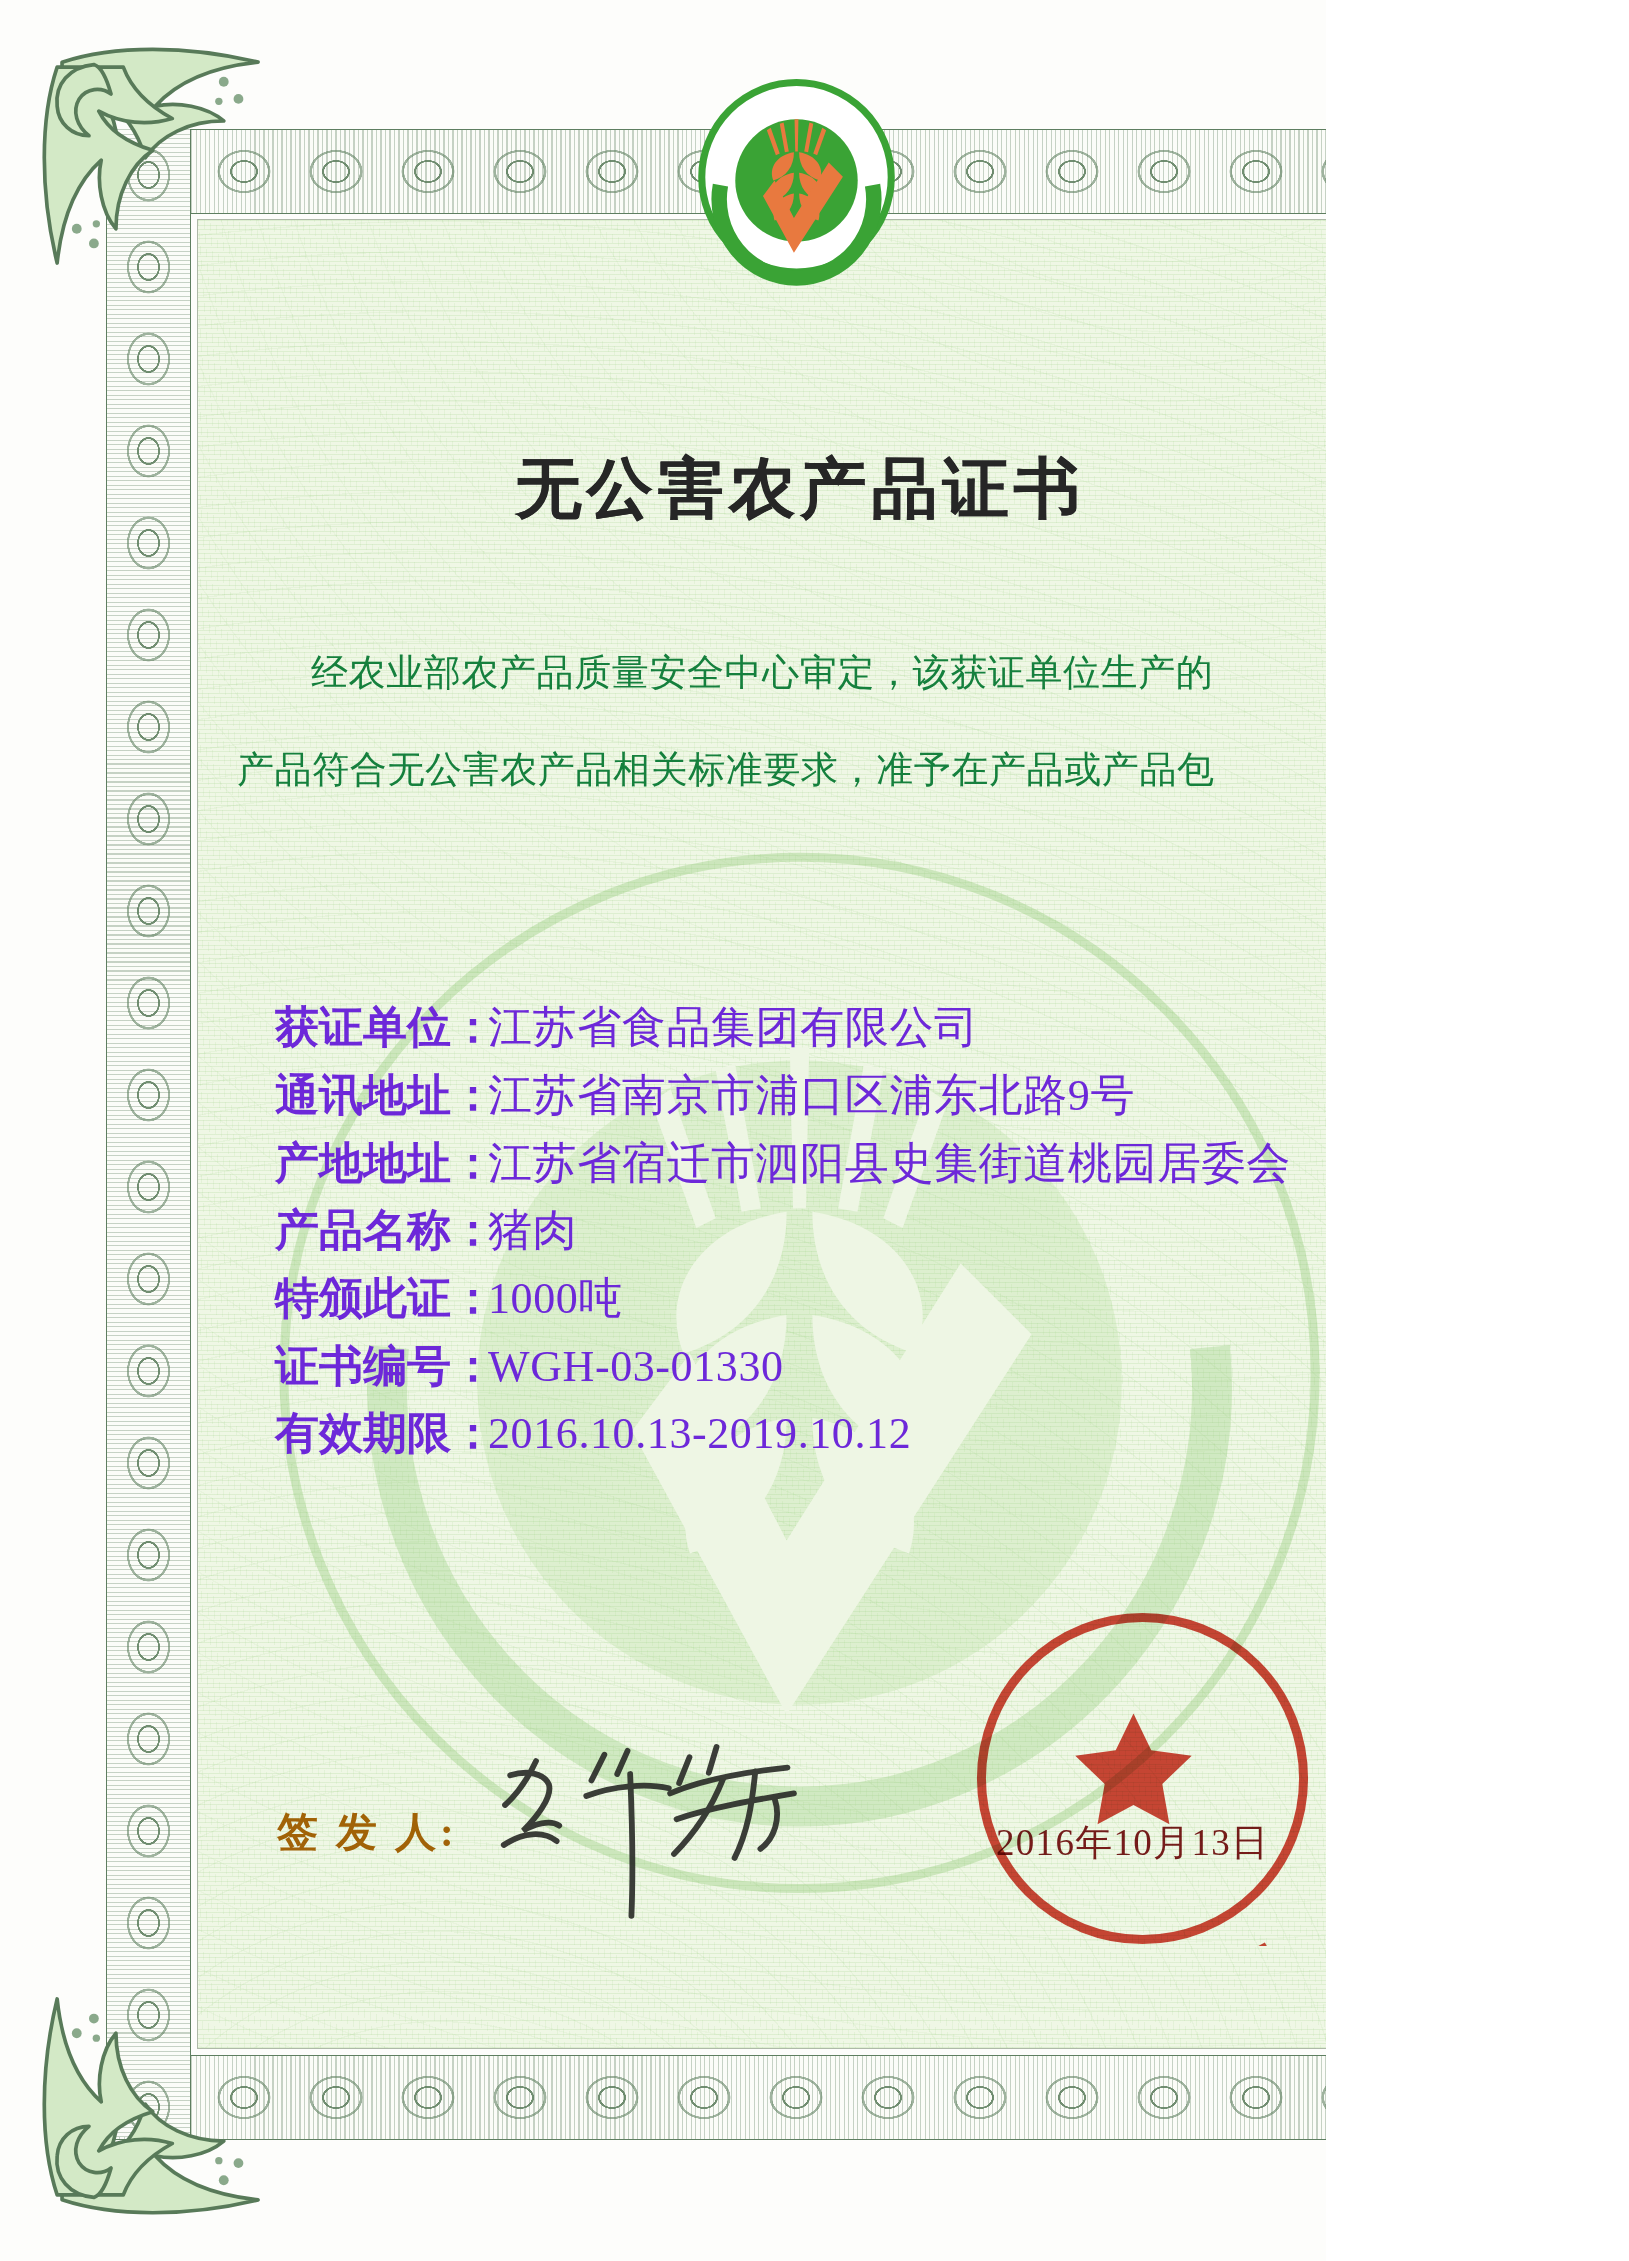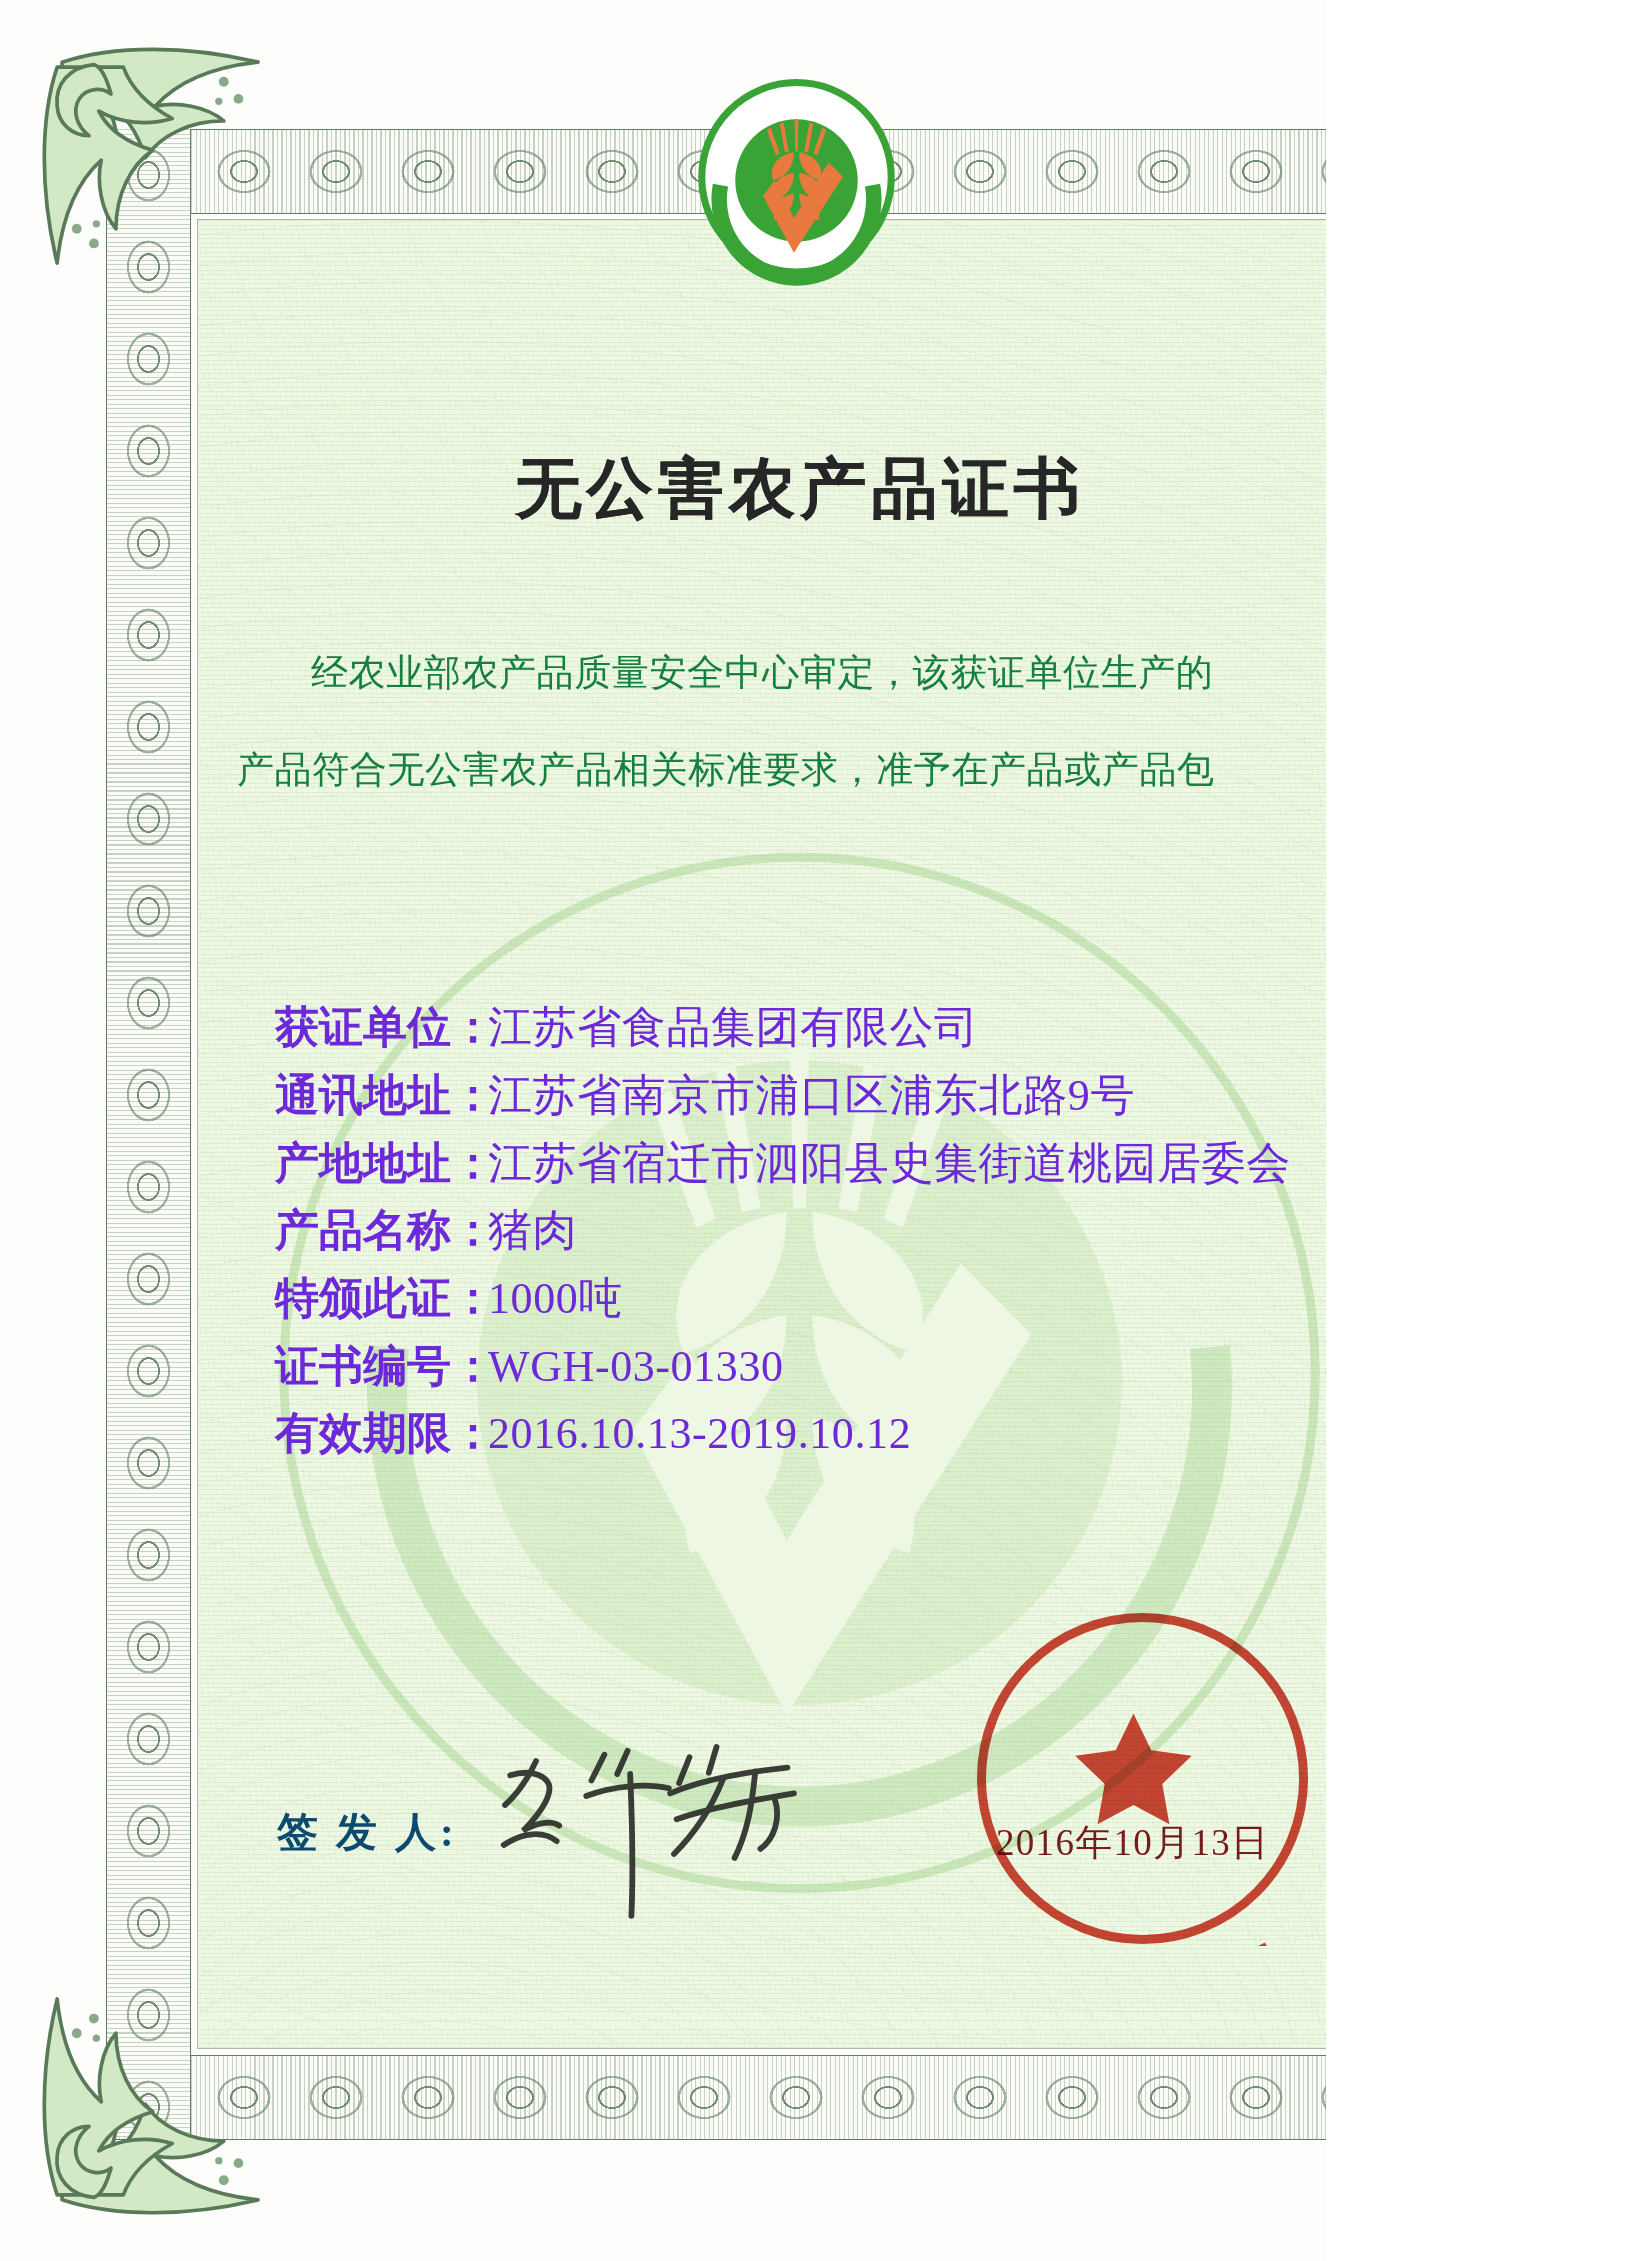--- a/index.html
+++ b/index.html
@@ -49,21 +49,21 @@
   #bodyline-0{top:624px;text-indent:2em;}
   #bodyline-1{top:721px;}
   #bodyline-2{top:818px;}
 
   .field-row{left:275px;width:1122px;height:59px;font-size:44px;color:#6d28d9;white-space:nowrap;}
   .flabel{display:inline-block;width:213px;font-weight:bold;}
   .fvalue{letter-spacing:0.6px;}
   #row-0{top:998px;} #row-1{top:1066px;} #row-2{top:1134px;}
   #row-3{top:1201px;} #row-4{top:1269px;} #row-5{top:1337px;} #row-6{top:1404px;}
 
-  #issuer-label{left:277px;top:1805px;font-size:41px;font-weight:bold;color:#0c4a6e;letter-spacing:3.9px;}
+  #issuer-label{left:277px;top:1805px;font-size:41px;font-weight:bold;color:#a16207;letter-spacing:3.9px;}
   #stamp-date{left:996px;top:1818px;font-size:37px;color:#7f1d1d;letter-spacing:1.3px;mix-blend-mode:multiply;}
 
   svg text{font-family:"Liberation Serif","DejaVu Serif",serif;}
   #scan-edge{position:absolute;left:1577px;top:0;width:1.9px;height:2261px;background:rgba(165,165,152,.45);}
 </style>
 </head>
 <body>
 
 <div id="page">
 

